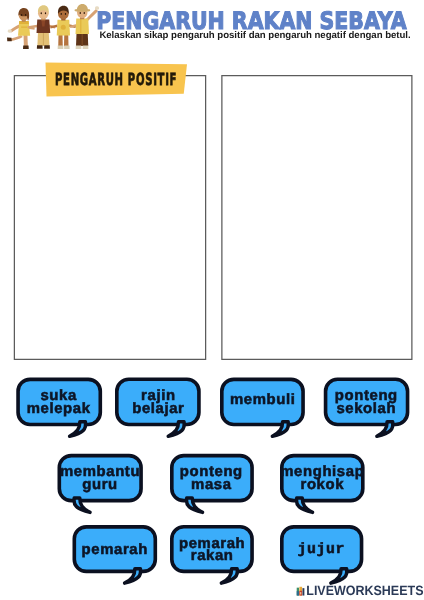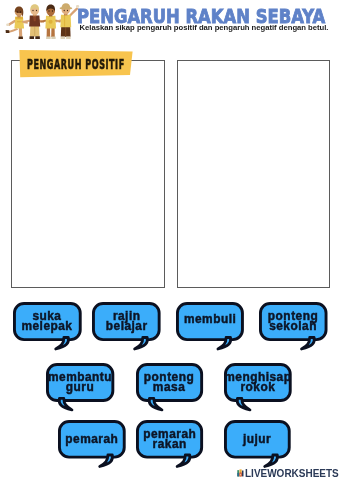--- a/index.html
+++ b/index.html
@@ -109,21 +109,21 @@
    <ellipse cx="67.4" cy="10.4" rx="0.55" ry="0.75" fill="#2a1708"></ellipse>
  </g>
 </svg></div>
     <div id="title">PENGARUH RAKAN SEBAYA</div>
     <div id="subtitle">Kelaskan sikap pengaruh positif dan pengaruh negatif dengan betul.</div>
   </div>
 
   <div class="dropbox" style="left:11px;top:60px;width:154px;height:228px;"></div>
   <div class="dropbox" style="left:176.5px;top:60px;width:153px;height:228px;"></div>
 
-  <div class="banner" style="left:19px;top:49px;">
+  <div class="banner" style="left:36px;top:49px;">
     <svg width="116" height="29" viewBox="0 0 116 29">
       <polygon points="0.4,1.0 113.6,2.4 111.0,26.0 1.2,28.2" fill="#f8c44e"></polygon>
     </svg>
     <div class="blabel" style="left:7.7px;top:8.3px;font-size:13.4px;color:#231a09;transform:scaleX(0.603);">PENGARUH POSITIF</div>
   </div>
 
 
   <div id="bubbles">
       <div class="bub" style="left: 12.6px; top: 301.8px; width: 68.7px; height: 39.1px;">
         <svg width="74.7" height="61.1" viewBox="0 0 74.7 61.1">
@@ -206,21 +206,21 @@
       <div class="bub" style="left: 136.2px; top: 419.8px; width: 67.1px; height: 38.6px;">
         <svg width="73.1" height="60.6" viewBox="0 0 73.1 60.6">
           <path d="M11.049999999999999 1.45 L56.04999999999999 1.45 C61.35207999999999 1.45 65.64999999999999 5.747919999999999 65.64999999999999 11.049999999999999 L65.64999999999999 27.549999999999997 C65.64999999999999 32.85208 61.35207999999999 37.15 56.04999999999999 37.15 L11.049999999999999 37.15 C5.747919999999999 37.15 1.45 32.85208 1.45 27.549999999999997 L1.45 11.049999999999999 C1.45 5.747919999999999 5.747919999999999 1.45 11.049999999999999 1.45 Z" fill="#3badfa" stroke="#0b1020" stroke-width="2.9" stroke-linejoin="round"></path>
           <path d="M53.70 35.00 C54.70 40.60 52.30 43.80 41.10 46.50 C47.10 43.20 49.30 40.40 49.30 35.00 Z" fill="#3badfa" stroke="#0b1020" stroke-width="2.8" stroke-linejoin="round" stroke-linecap="round"></path>
         </svg>
         <div class="txt" style="width:67.1px;height:38.6px">
           <div>pemarah</div>
           <div>rakan</div>
         </div>
       </div>
-      <div class="bub" style="left: 223.7px; top: 419.8px; width: 53px; height: 38.6px;">
+      <div class="bub" style="left: 223.7px; top: 419.8px; width: 53px; height: 38.6px; font-family: Liberation Mono, monospace;">
         <svg width="72.7" height="60.6" viewBox="0 0 72.7 60.6">
           <path d="M11.049999999999999 1.45 L55.65 1.45 C60.952079999999995 1.45 65.25 5.747919999999999 65.25 11.049999999999999 L65.25 27.549999999999997 C65.25 32.85208 60.952079999999995 37.15 55.65 37.15 L11.049999999999999 37.15 C5.747919999999999 37.15 1.45 32.85208 1.45 27.549999999999997 L1.45 11.049999999999999 C1.45 5.747919999999999 5.747919999999999 1.45 11.049999999999999 1.45 Z" fill="#3badfa" stroke="#0b1020" stroke-width="2.9" stroke-linejoin="round"></path>
           <path d="M53.30 35.00 C54.30 40.60 51.90 43.80 40.70 46.50 C46.70 43.20 48.90 40.40 48.90 35.00 Z" fill="#3badfa" stroke="#0b1020" stroke-width="2.8" stroke-linejoin="round" stroke-linecap="round"></path>
         </svg>
         <div class="txt" style="width:66.7px;height:38.6px">
           <div>jujur</div>
         </div>
       </div>
     </div>
 

